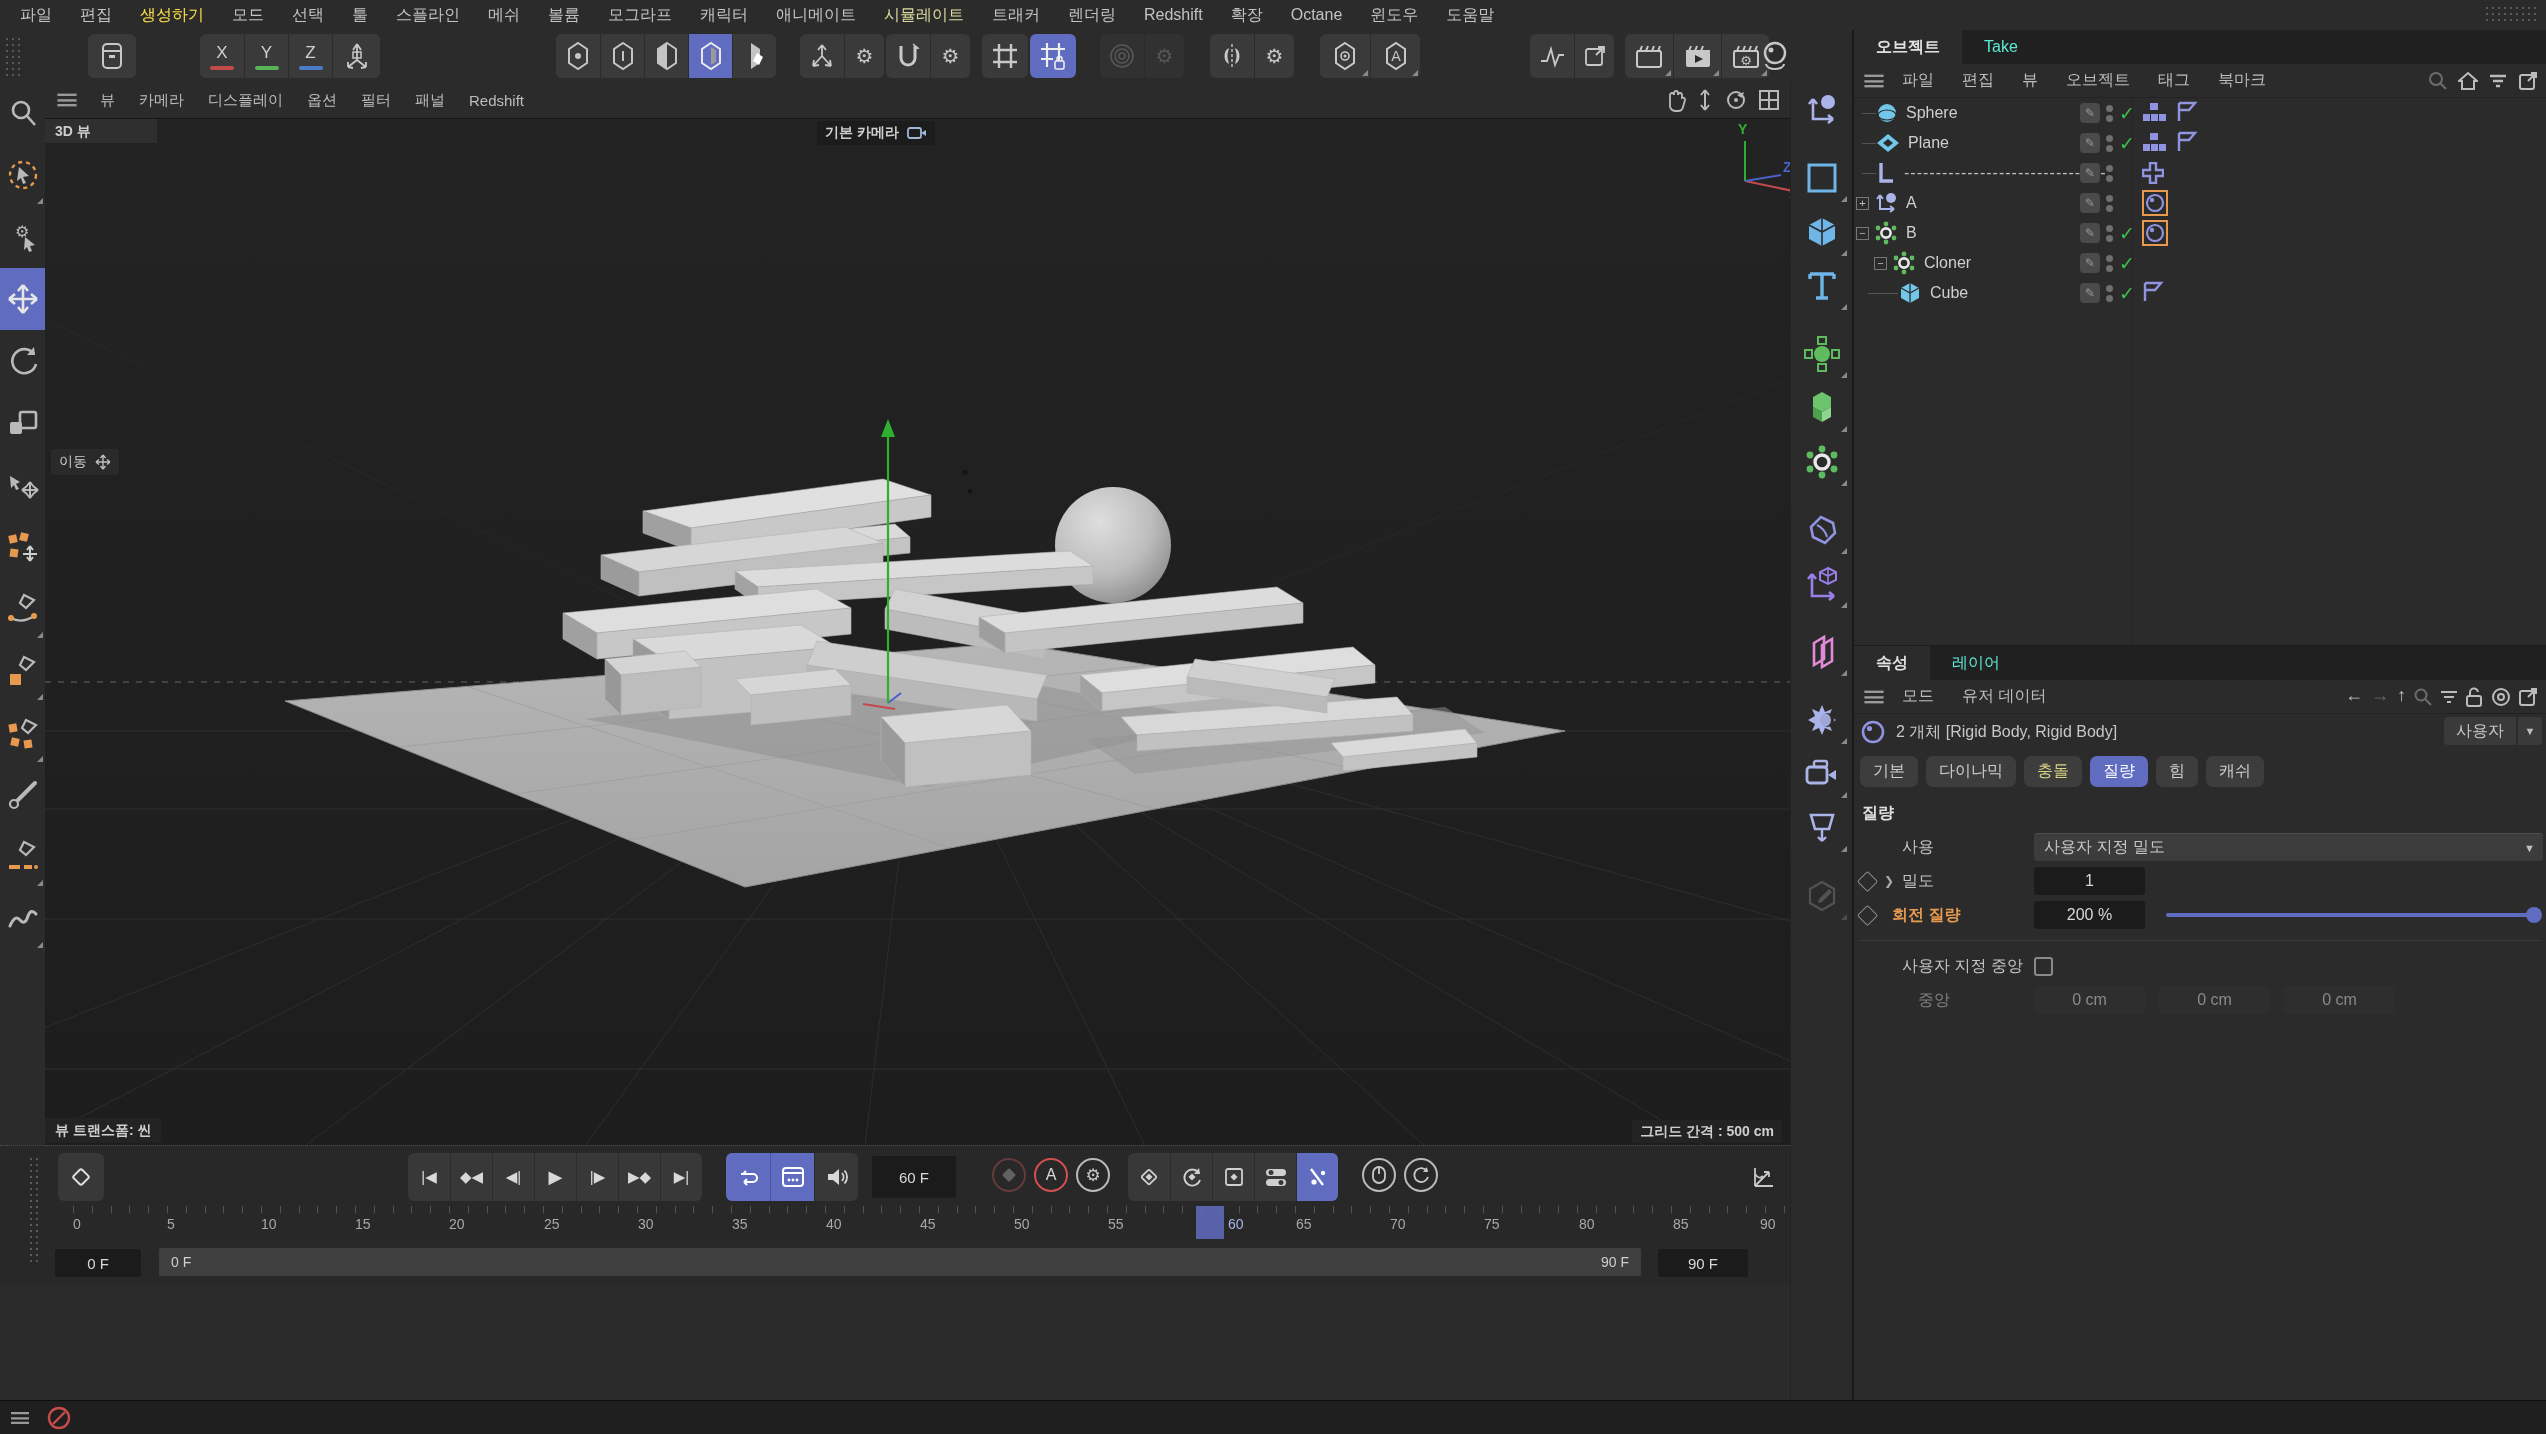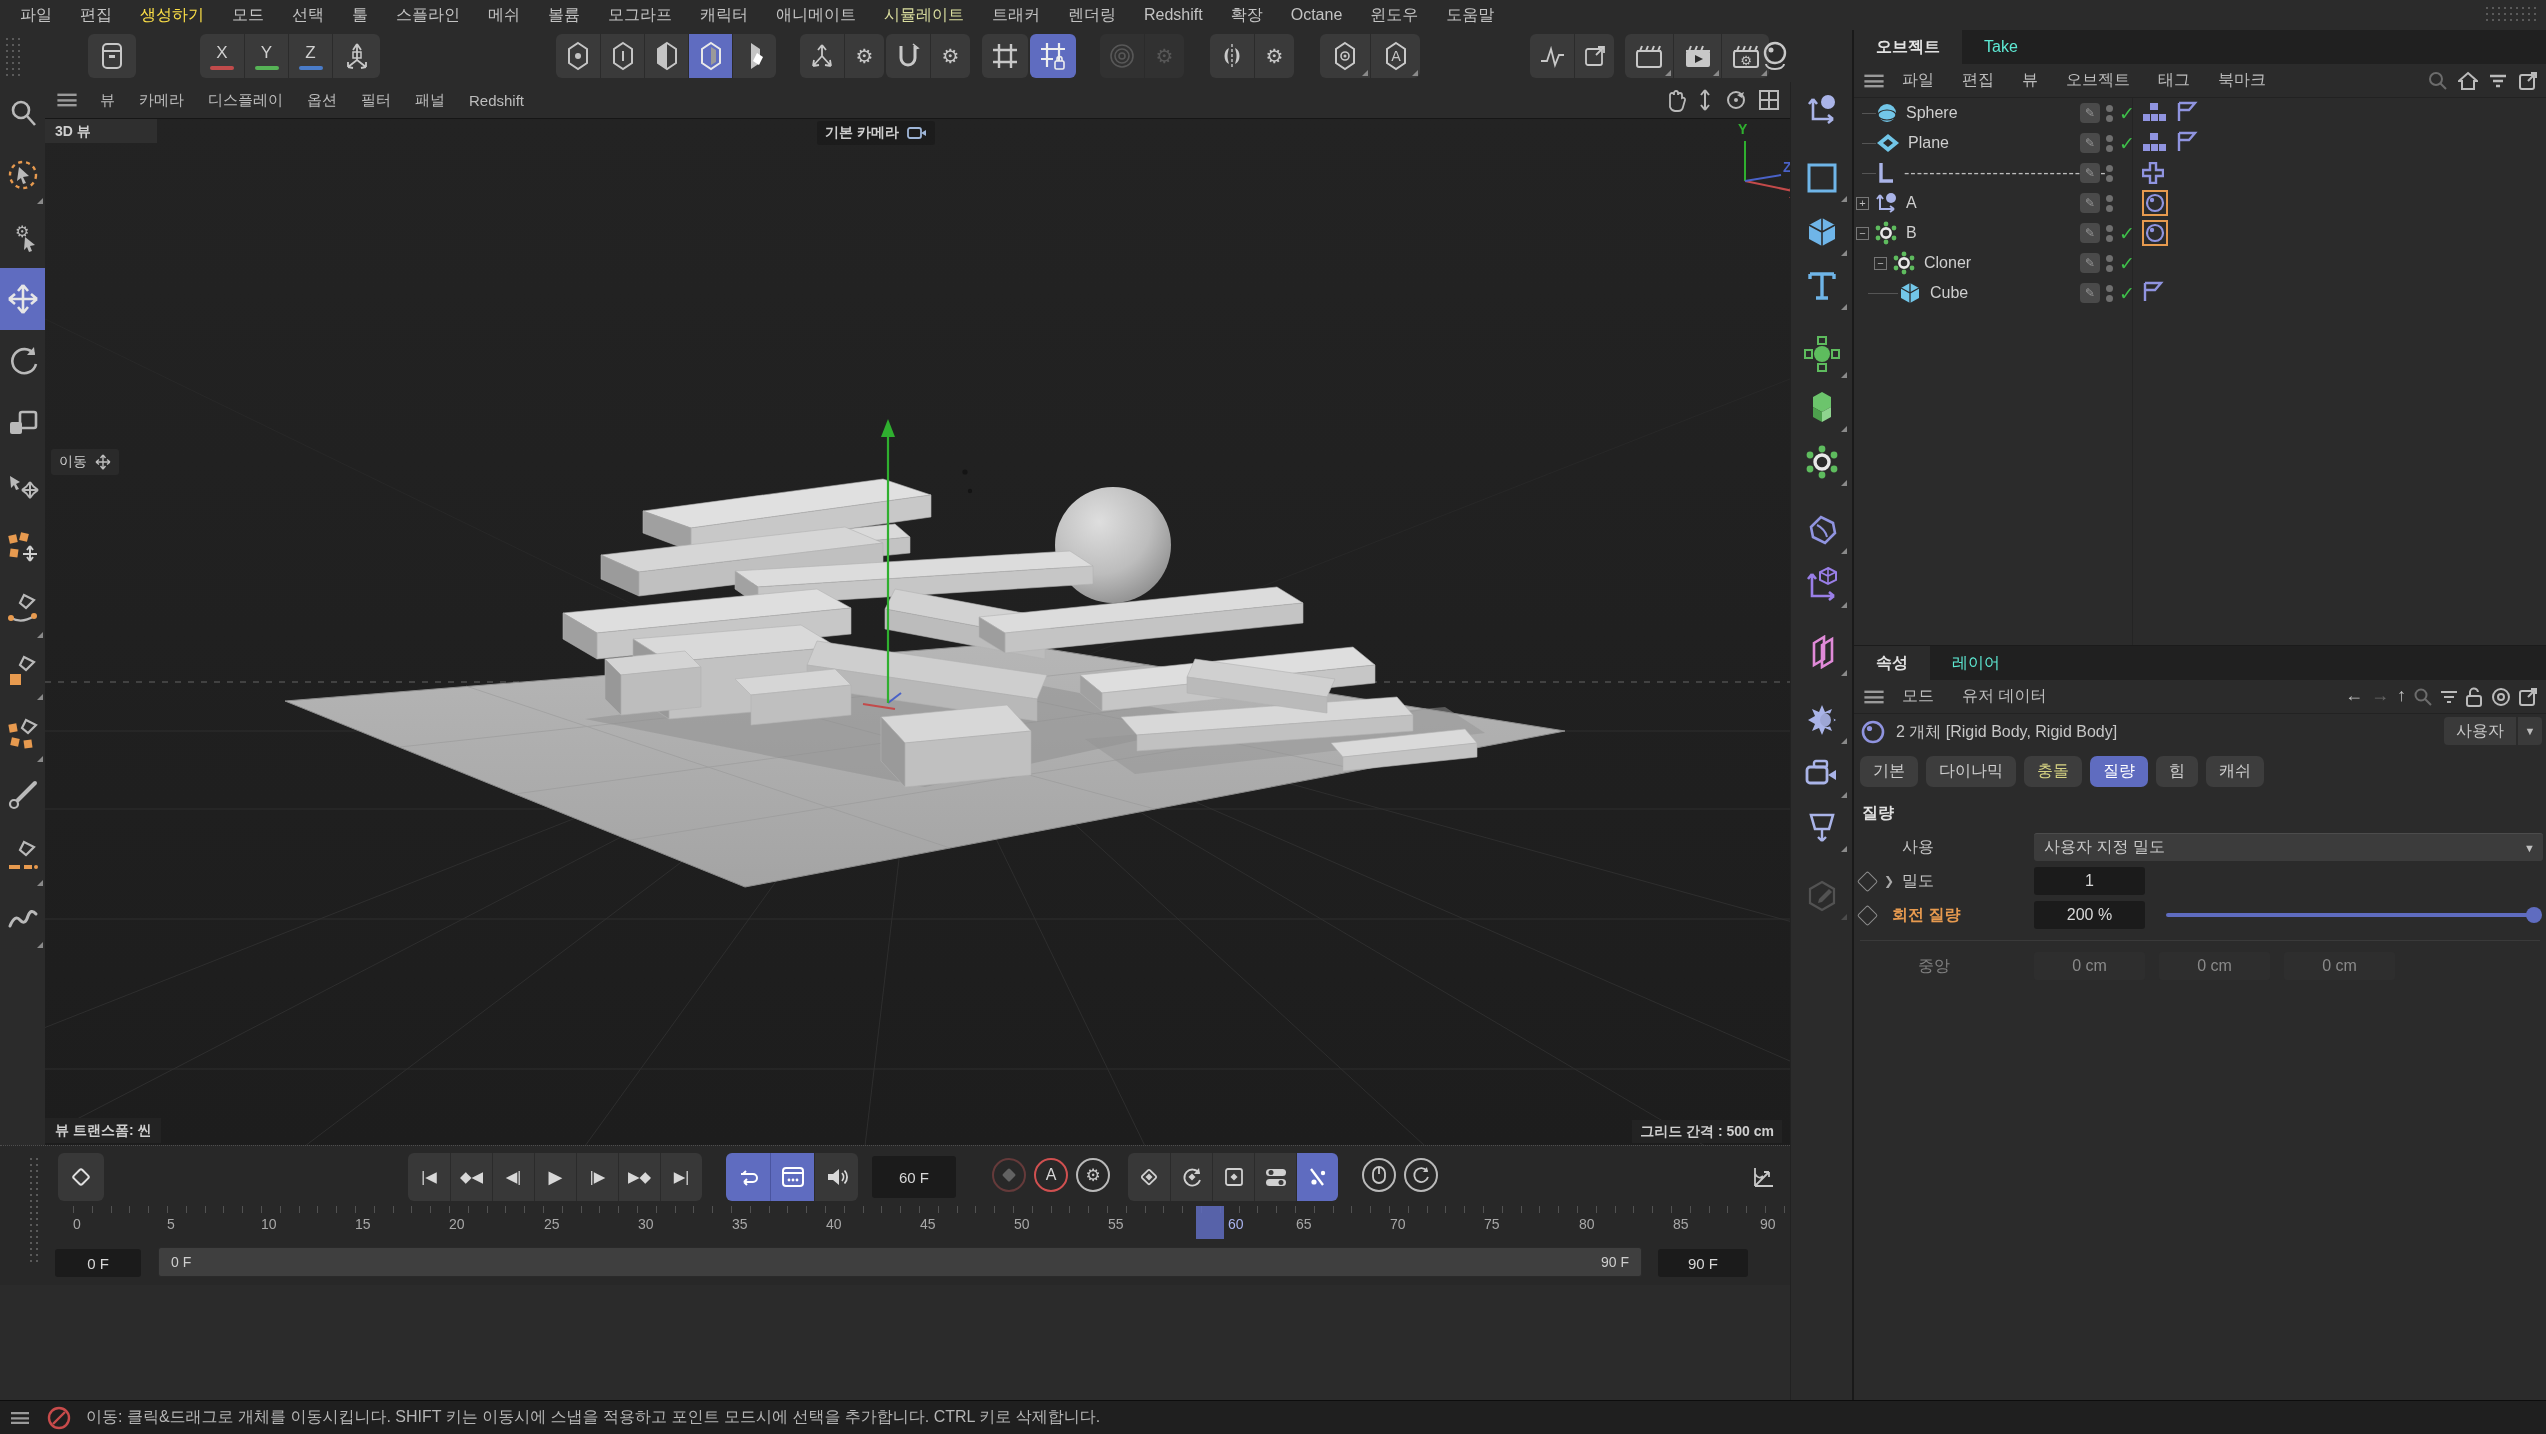--- a/index.html
+++ b/index.html
@@ -1029,20 +1029,24 @@
             <span>200 %</span>
           </div>
         <div class="slider">
             <div class="track">
               <div class="knob"></div>
             </div>
           </div>
       </div>
       <div class="hsep"></div>
       <div class="arow">
+        <span class="lbl">사용자 지정 중앙</span>
+        <div class="widget cbox"></div>
+      </div>
+      <div class="arow">
         <span class="lbl dim">중앙</span>
         <div class="widget numfield dim">
             <span>0 cm</span>
           </div>
         <div class="numfield dim abs" style="left:305px;">
             <span>0 cm</span>
           </div>
         <div class="numfield dim abs" style="left:430px;">
             <span>0 cm</span>
           </div>
@@ -1190,16 +1194,15 @@
         <span>90 F</span>
       </div>
   </div>
 
   <div id="statusbar">
     <span class="hamb" style="transform:scale(.75);"></span>
     <svg class="ic" width="26" height="26">
         <circle cx="13" cy="13" r="10" fill="none" stroke="#c84b4b" stroke-width="2.4"></circle>
         <line x1="7" y1="19" x2="19" y2="7" stroke="#c84b4b" stroke-width="2.4"></line>
       </svg>
-    <span>이동: 클릭&amp;드래그로 개체를 이동시킵니다. SHIFT 키는 이동시에 스냅을 적용하고 포인트 모드시에 선택을 추가합니다. CTRL 키로 삭제합니다.</span>
   </div>
 
 </div>
 
 </body></html>

